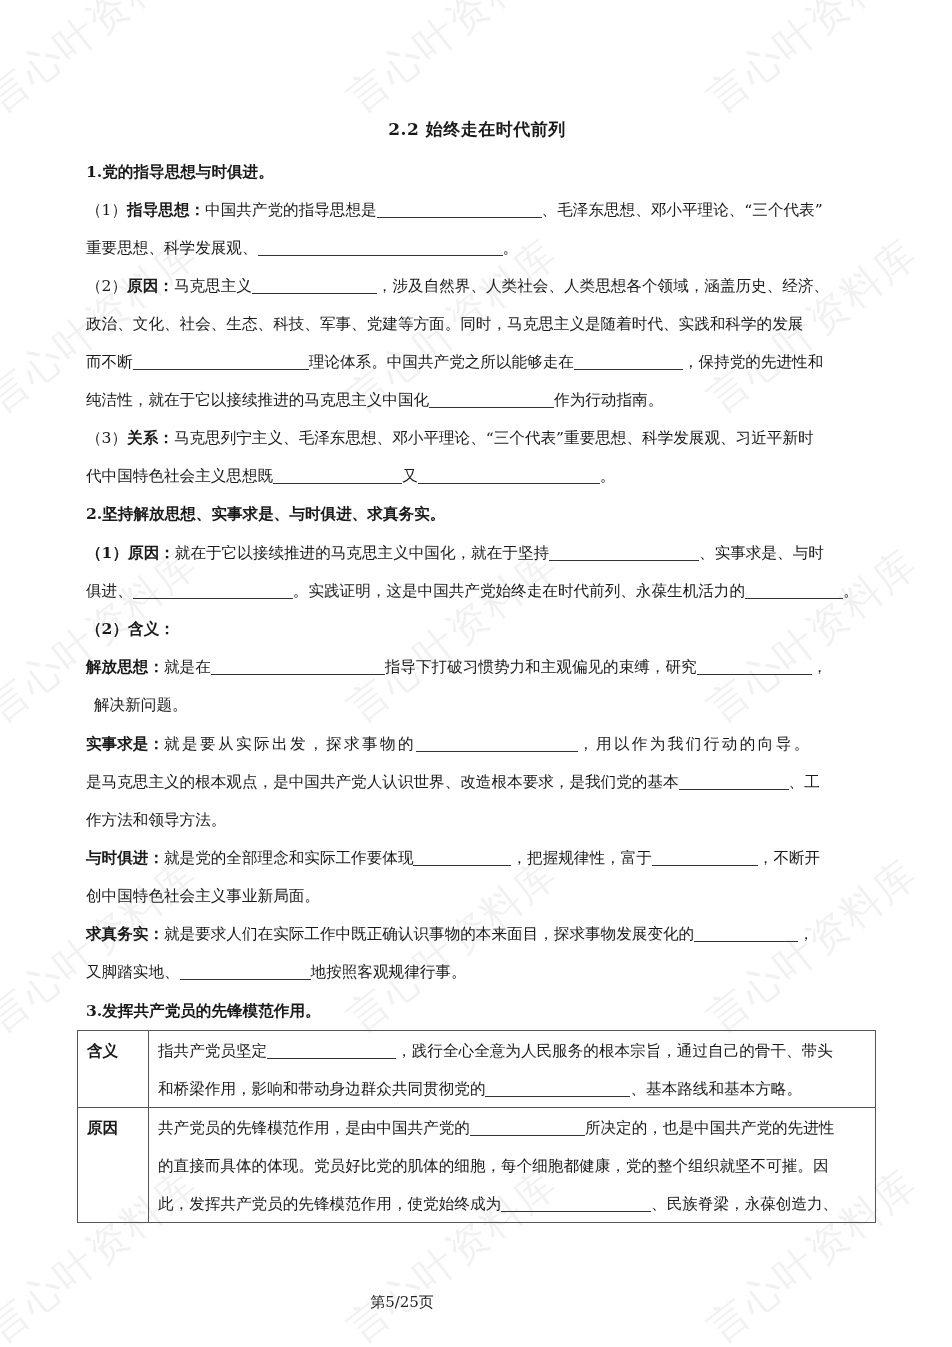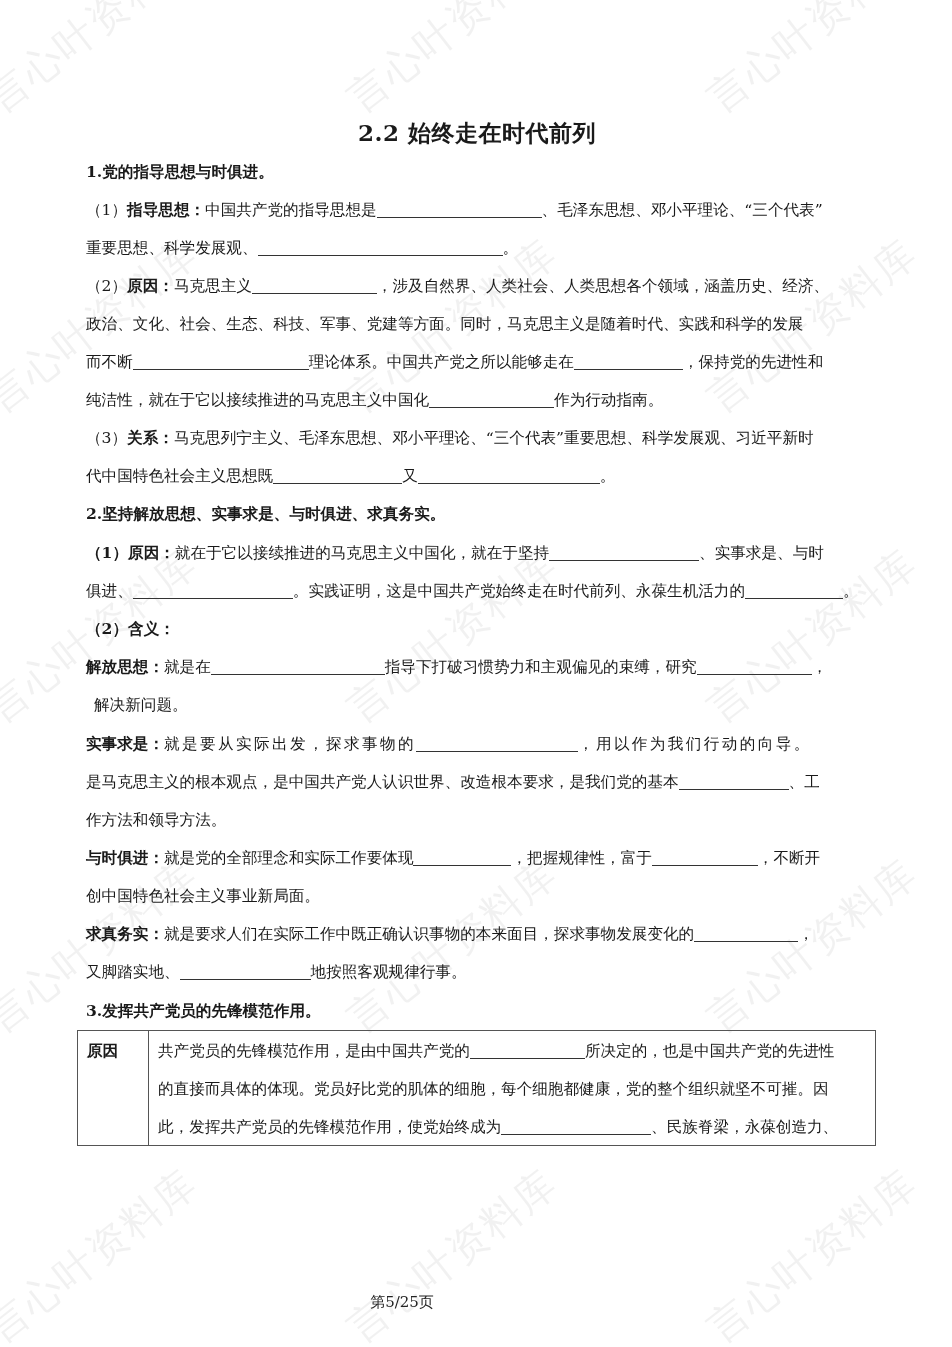--- a/index.html
+++ b/index.html
@@ -10,21 +10,21 @@
   }
   .watermark-layer { position: absolute; inset: 0; pointer-events: none; z-index: 0; }
   .wm {
     position: absolute; font-family: "DejaVu Sans", sans-serif;
     font-size: 40px; color: rgba(0,0,0,0.055); white-space: nowrap;
     transform: rotate(-38deg); transform-origin: left bottom; letter-spacing: 2px;
   }
   .page { position: absolute; left: 86px; top: 0; width: 782px; z-index: 1; }
   .title {
     position: absolute; left: 0; width: 782px; top: 118px; text-align: center;
-    font-size: 23px; font-weight: bold; letter-spacing: 0.5px;
+    font-size: 17px; font-weight: bold; letter-spacing: 0.5px;
   }
   .line {
     position: absolute; left: 0; white-space: nowrap;
     font-size: 15.6px; line-height: 20px; height: 20px;
   }
   .h { font-weight: bold; font-size: 15.6px; }
   .b { font-weight: bold; }
   .blank {
     display: inline-block; border-bottom: 1.2px solid #333; height: 16px;
     vertical-align: -3px;
@@ -129,20 +129,31 @@
     <span class="b">求真务实：</span><span>就是要求人们在实际工作中既正确认识事物的本来面目，探求事物发展变化的</span><span class="blank" style="width:104px;"></span><span>，</span>
   </div>
   <div class="line" style="top:962px;">
     <span>又脚踏实地、</span><span class="blank" style="width:131px;"></span><span>地按照客观规律行事。</span>
   </div>
 
   <div class="line h" style="top:1001px;">3.发挥共产党员的先锋模范作用。</div>
 
   <table class="tbl">
     <tbody>
+        <tr style="height:77px;">
+      <td class="lab">含义</td>
+      <td class="cont">
+        <div class="cl" style="top:10px;">
+          <span>指共产党员坚定</span><span class="blank" style="width:129px;"></span><span>，践行全心全意为人民服务的根本宗旨，通过自己的骨干、带头</span>
+        </div>
+        <div class="cl" style="top:48px;">
+          <span>和桥梁作用，影响和带动身边群众共同贯彻党的</span><span class="blank" style="width:145px;"></span><span>、基本路线和基本方略。</span>
+        </div>
+      </td>
+    </tr>
     <tr style="height:115px;">
       <td class="lab">原因</td>
       <td class="cont">
         <div class="cl" style="top:10px;">
           <span>共产党员的先锋模范作用，是由中国共产党的</span><span class="blank" style="width:115px;"></span><span>所决定的，也是中国共产党的先进性</span>
         </div>
         <div class="cl" style="top:48px;">的直接而具体的体现。党员好比党的肌体的细胞，每个细胞都健康，党的整个组织就坚不可摧。因</div>
         <div class="cl" style="top:86px;">
           <span>此，发挥共产党员的先锋模范作用，使党始终成为</span><span class="blank" style="width:150px;"></span><span>、民族脊梁，永葆创造力、</span>
         </div>

